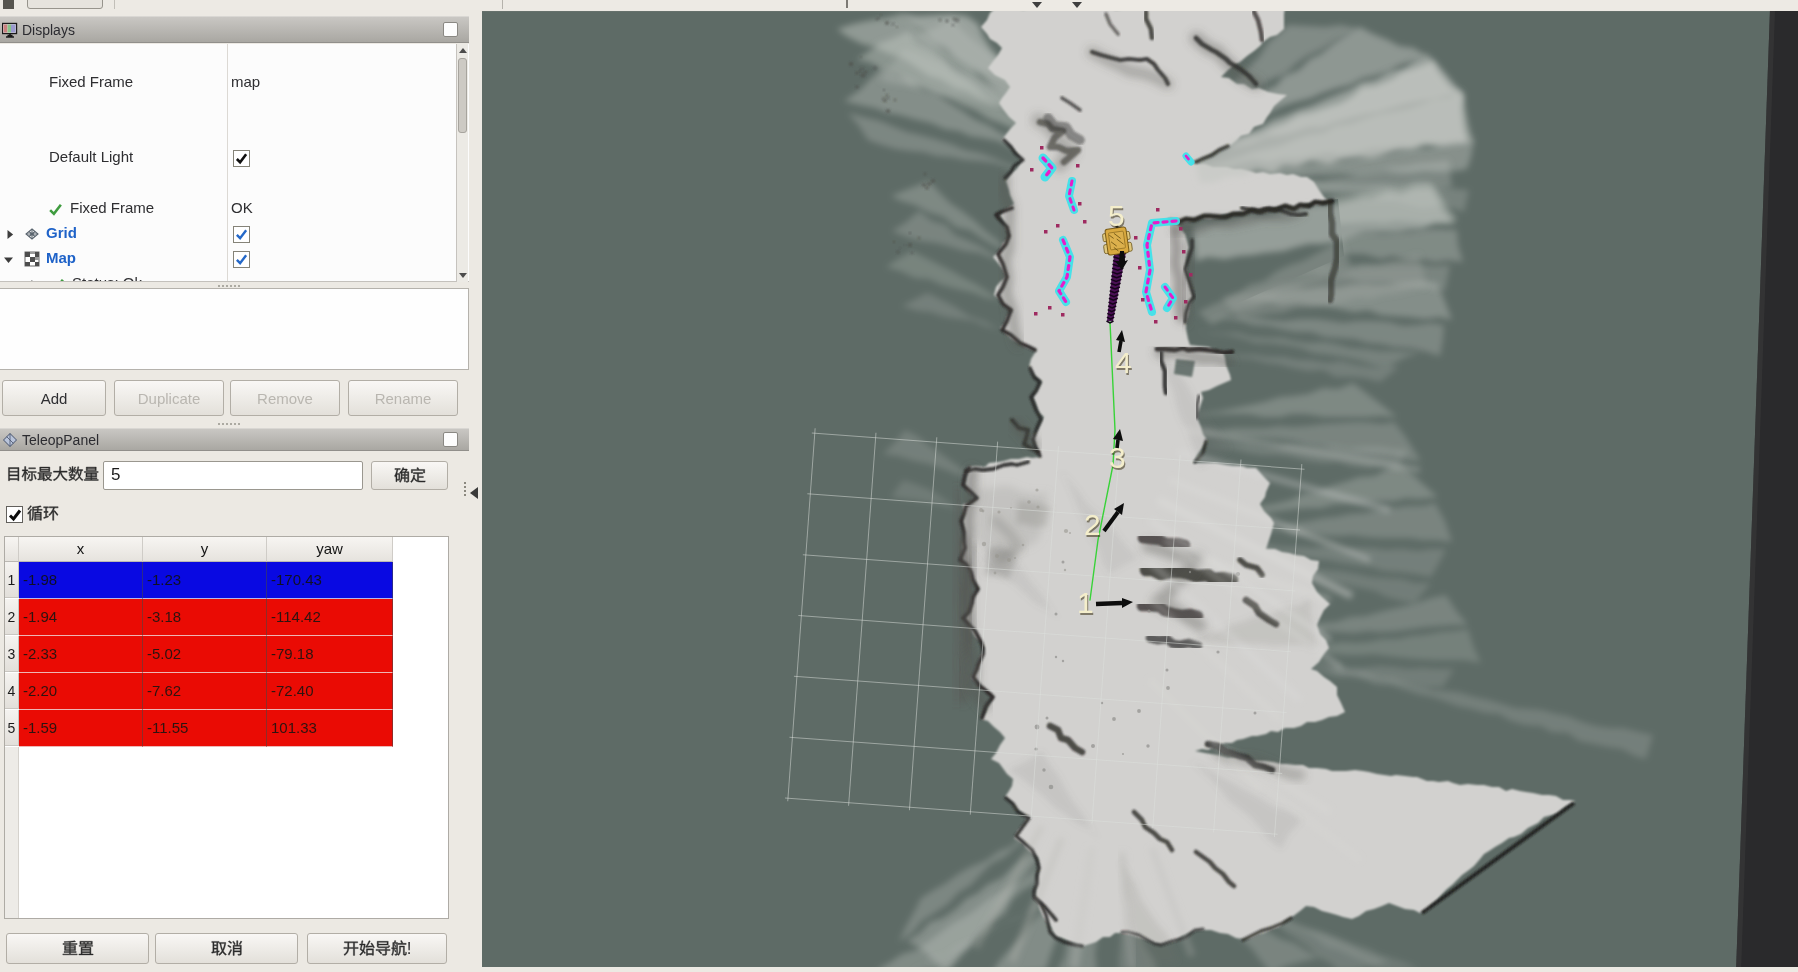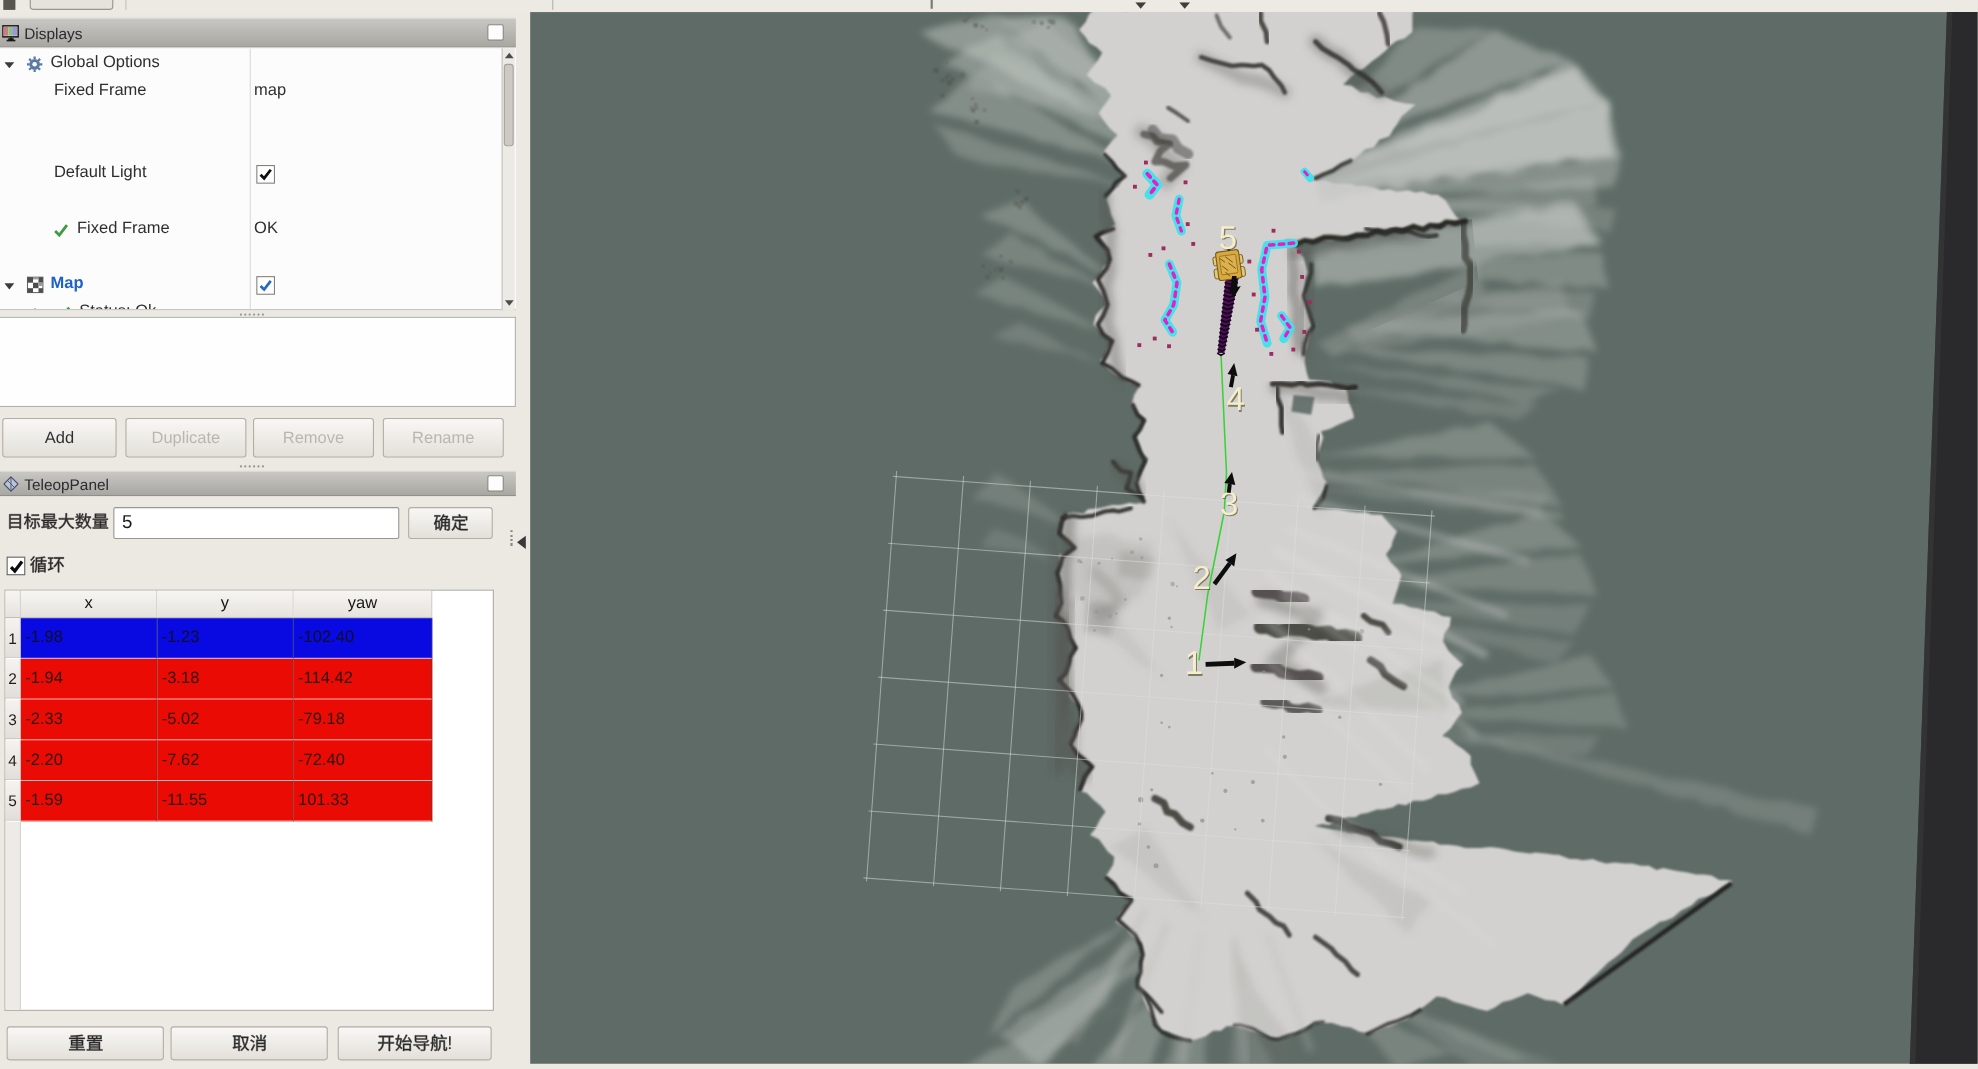--- a/index.html
+++ b/index.html
@@ -45,39 +45,20 @@
         <rect x="0.5" y="1.5" width="14" height="10" fill="#fff" stroke="#1a1a1a" stroke-width="1.4"></rect>
         <rect x="1.5" y="2.5" width="4" height="8" fill="#c97f7f"></rect>
         <rect x="5.5" y="2.5" width="3.5" height="8" fill="#88c288"></rect>
         <rect x="9" y="2.5" width="4.5" height="8" fill="#9a9ace"></rect>
         <path d="M8,12 L8,13.5 M4,15 H12 M5.5,13.5 H10.5" stroke="#1a1a1a" stroke-width="1.6"></path>
       </svg>
     </span>
     <span class="cbx"></span>
   </div>
 <div class="tree">
-    <div class="trow" style="top:2px">
-      <div class="tel " style="left:4px;top:8px">
-        <svg width="9" height="9" viewBox="0 0 9 9" style="display:block">
-          <polygon points="0,2.5200000000000005 9,2.5200000000000005 4.5,8.1" fill="#3c3c3c"></polygon>
-        </svg>
-      </div>
-      <div class="tel " style="left:24px;top:5px">
-        <svg width="15" height="15" viewBox="0 0 16 16" style="display:block">
-          <g fill="#5b7aa8">
-            <circle cx="8" cy="8" r="5.2"></circle>
-            <g stroke="#5b7aa8" stroke-width="2.2">
-              <path d="M8,0.5 V3 M8,13 V15.5 M0.5,8 H3 M13,8 H15.5 M2.7,2.7 L4.5,4.5 M11.5,11.5 L13.3,13.3 M13.3,2.7 L11.5,4.5 M4.5,11.5 L2.7,13.3"></path>
-            </g>
-            <circle cx="8" cy="8" r="2.2" fill="#fff"></circle>
-          </g>
-        </svg>
-      </div>
-      <div class="tel " style="left:46px;top:2px">Global Options</div>
-    </div>
     <div class="trow" style="top:27px">
       <div class="tel " style="left:49px;top:2px">Fixed Frame</div>
       <div class="tel " style="left:231px;top:2px">map</div>
     </div>
     <div class="trow" style="top:102px">
       <div class="tel " style="left:49px;top:2px">Default Light</div>
       <div class="tel " style="left:233px;top:4px">
         <div class="cb">
           <svg width="13" height="13" viewBox="0 0 14 14" style="display:block">
             <path d="M2,7.5 L5.5,11 L12,2.5" stroke="#101010" stroke-width="2.8" fill="none"></path>
@@ -86,20 +67,43 @@
       </div>
     </div>
     <div class="trow" style="top:153px">
       <div class="tel " style="left:48px;top:5px">
         <svg width="15" height="15" viewBox="0 0 14 14" style="display:block">
           <path d="M2,7.5 L5.5,11 L12,2.5" stroke="#3f9c3f" stroke-width="2.4" fill="none"></path>
         </svg>
       </div>
       <div class="tel " style="left:70px;top:2px">Fixed Frame</div>
       <div class="tel " style="left:231px;top:2px">OK</div>
+    </div>
+    <div class="trow" style="top:178px">
+      <div class="tel " style="left:5px;top:8px">
+        <svg width="9" height="9" viewBox="0 0 9 9" style="display:block">
+          <polygon points="2.5200000000000005,0 8.1,4.5 2.5200000000000005,9" fill="#3c3c3c"></polygon>
+        </svg>
+      </div>
+      <div class="tel " style="left:24px;top:4px">
+        <svg width="16" height="16" viewBox="0 0 16 16" style="display:block">
+          <g fill="none" stroke="#5a646e" stroke-width="1.1">
+            <path d="M8,3 L14,8 L8,13 L2,8 Z"></path>
+            <path d="M5,5.5 L11,10.5 M11,5.5 L5,10.5 M8,3 V13 M2,8 H14"></path>
+          </g>
+        </svg>
+      </div>
+      <div class="tel " style="left:46px;top:2px"><b class="blu">Grid</b></div>
+      <div class="tel " style="left:233px;top:4px">
+        <div class="cb">
+          <svg width="13" height="13" viewBox="0 0 14 14" style="display:block">
+            <path d="M2,7.5 L5.5,11 L12,2.5" stroke="#2468c8" stroke-width="2.6" fill="none"></path>
+          </svg>
+        </div>
+      </div>
     </div>
     <div class="trow" style="top:203px">
       <div class="tel " style="left:4px;top:8px">
         <svg width="9" height="9" viewBox="0 0 9 9" style="display:block">
           <polygon points="0,2.5200000000000005 9,2.5200000000000005 4.5,8.1" fill="#3c3c3c"></polygon>
         </svg>
       </div>
       <div class="tel " style="left:24px;top:4px">
         <svg width="16" height="16" viewBox="0 0 16 16" style="display:block">
           <rect x="1" y="1" width="14" height="14" fill="#fff" stroke="#666"></rect>
@@ -206,21 +210,21 @@
   </div>
 <div class="abs" style="left:4px;top:536px;width:445px;height:383px;background:#fff;border:1px solid #aeaba5"></div>
 <div class="abs" style="left:5px;top:537px;width:14px;height:25px;background:linear-gradient(#f7f5f2,#e6e3de);border-right:1px solid #cfccc7;border-bottom:1px solid #bbb8b3"></div>
 <div class="hcell" style="left:19px;width:124px">x</div>
 <div class="hcell" style="left:143px;width:124px">y</div>
 <div class="hcell" style="left:267px;width:126px">yaw</div>
 <div class="abs" style="left:0;top:0">
     <div class="rowhdr" style="top:562px;height:36px;line-height:36px">1</div>
     <div class="dcell" style="left:19px;top:562px;width:124px;height:37px;background:#0909e2;color:#101024;line-height:36px">-1.98</div>
     <div class="dcell" style="left:143px;top:562px;width:124px;height:37px;background:#0909e2;color:#101024;line-height:36px">-1.23</div>
-    <div class="dcell" style="left:267px;top:562px;width:126px;height:37px;background:#0909e2;color:#101024;line-height:36px">-102.40</div>
+    <div class="dcell" style="left:267px;top:562px;width:126px;height:37px;background:#0909e2;color:#101024;line-height:36px">-170.43</div>
     <div class="rowhdr" style="top:599px;height:36px;line-height:36px">2</div>
     <div class="dcell" style="left:19px;top:599px;width:124px;height:37px;background:#ea0b04;color:#2e1410;line-height:36px">-1.94</div>
     <div class="dcell" style="left:143px;top:599px;width:124px;height:37px;background:#ea0b04;color:#2e1410;line-height:36px">-3.18</div>
     <div class="dcell" style="left:267px;top:599px;width:126px;height:37px;background:#ea0b04;color:#2e1410;line-height:36px">-114.42</div>
     <div class="rowhdr" style="top:636px;height:36px;line-height:36px">3</div>
     <div class="dcell" style="left:19px;top:636px;width:124px;height:37px;background:#ea0b04;color:#2e1410;line-height:36px">-2.33</div>
     <div class="dcell" style="left:143px;top:636px;width:124px;height:37px;background:#ea0b04;color:#2e1410;line-height:36px">-5.02</div>
     <div class="dcell" style="left:267px;top:636px;width:126px;height:37px;background:#ea0b04;color:#2e1410;line-height:36px">-79.18</div>
     <div class="rowhdr" style="top:673px;height:36px;line-height:36px">4</div>
     <div class="dcell" style="left:19px;top:673px;width:124px;height:37px;background:#ea0b04;color:#2e1410;line-height:36px">-2.20</div>

